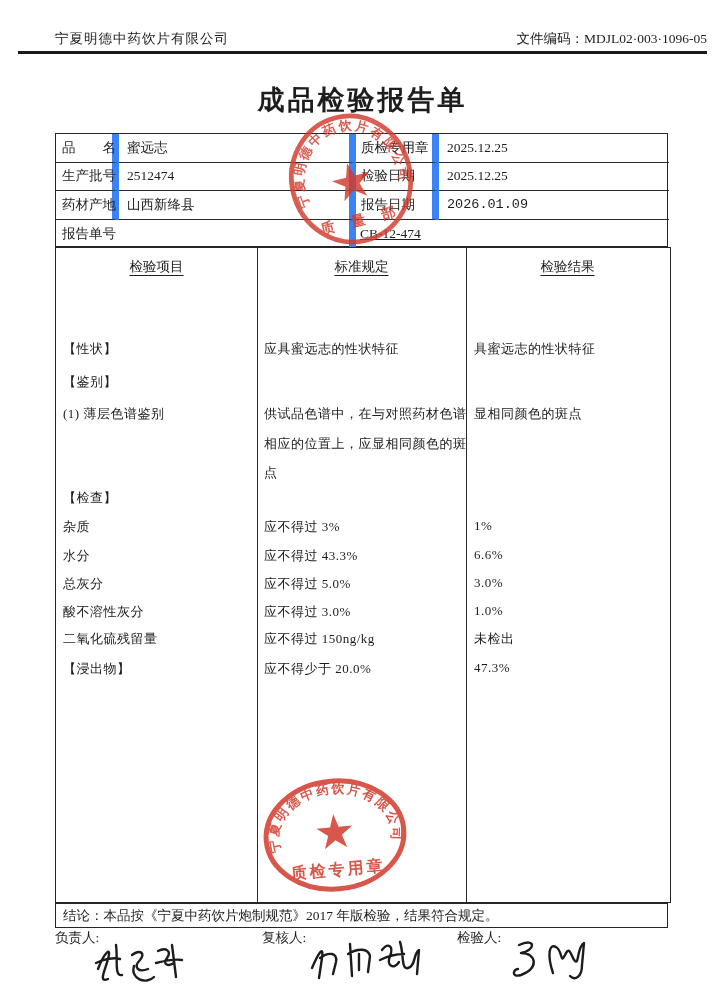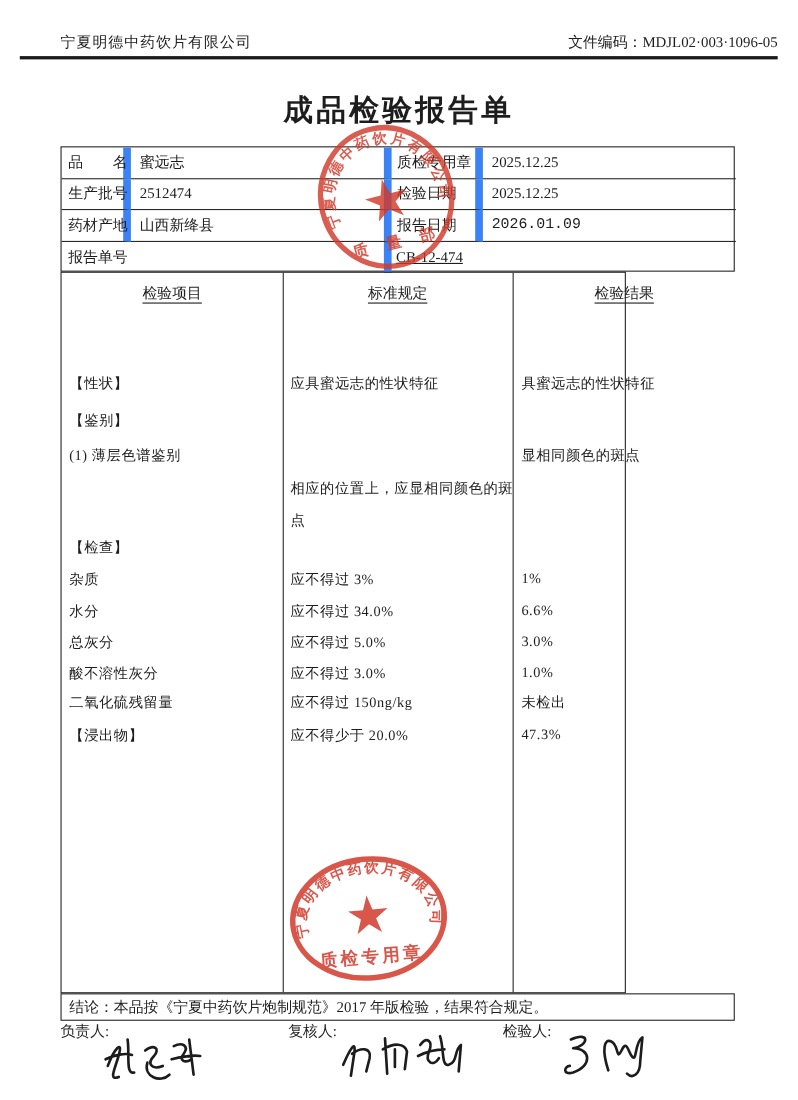--- a/index.html
+++ b/index.html
@@ -22,21 +22,21 @@
              font-size:13.5px;white-space:nowrap;overflow:visible;}
   .bdr{border-right:7px solid #3b82f6;}
   .bdb{border-bottom:1px solid #2a2a2a;}
   .c0{left:0;width:63px;padding-left:6px;}
   .c1{left:63px;width:237px;padding-left:8px;}
   .c2{left:300px;width:83px;padding-left:5px;}
   .c3{left:383px;width:230px;padding-left:8px;}
   .cA{left:0;width:300px;padding-left:6px;}
   .cB{left:298px;width:313px;padding-left:6px;text-decoration:underline;}
   
-  .main-table{left:55px;top:247px;width:514px;height:656px;border:1.5px solid #262626;box-sizing:border-box;}
+  .main-table{left:55px;top:247px;width:616px;height:656px;border:1.5px solid #262626;box-sizing:border-box;}
   .vline{position:absolute;top:0;width:1px;height:100%;background:#2a2a2a;}
   .v1{left:201px;}.v2{left:410px;}
   .col-head{position:absolute;top:10px;font-size:13.5px;text-align:center;}
   .col-head span{text-decoration:underline;text-underline-offset:4px;}
   .ch0{left:0;width:201px;}.ch1{left:201px;width:209px;}.ch2{left:410px;width:203px;}
   .tline{position:absolute;font-size:13px;white-space:nowrap;letter-spacing:0.5px;}
   
   .conclusion-box{left:55px;top:903px;width:613px;height:25px;border:1.5px solid #262626;box-sizing:border-box;
                   display:flex;align-items:center;padding-left:7px;font-size:13.5px;white-space:nowrap;}
   .signer{position:absolute;top:929px;font-size:13.5px;}
@@ -87,29 +87,30 @@
   <div class="vline v2"></div>
   <div class="col-head ch0"><span>检验项目</span></div>
   <div class="col-head ch1"><span>标准规定</span></div>
   <div class="col-head ch2"><span>检验结果</span></div>
   <div style="position:absolute;left:0;top:0;width:100%;height:100%;margin-top:38px;">
       <div class="tline" style="left: 7px; top: 54px;">【性状】</div>
       <div class="tline" style="left: 208px; top: 54px;">应具蜜远志的性状特征</div>
       <div class="tline" style="left: 418px; top: 54px;">具蜜远志的性状特征</div>
       <div class="tline" style="left: 7px; top: 87px;">【鉴别】</div>
       <div class="tline" style="left: 7px; top: 119px;">(1) 薄层色谱鉴别</div>
+      <div class="tline" style="left: 208px; top: 119px;">供试品色谱中，在与对照药材色谱</div>
       <div class="tline" style="left: 418px; top: 119px;">显相同颜色的斑点</div>
       <div class="tline" style="left: 208px; top: 149px;">相应的位置上，应显相同颜色的斑</div>
       <div class="tline" style="left: 208px; top: 178px;">点</div>
       <div class="tline" style="left: 7px; top: 203px;">【检查】</div>
       <div class="tline" style="left: 7px; top: 232px;">杂质</div>
       <div class="tline" style="left: 208px; top: 232px;">应不得过 3%</div>
       <div class="tline" style="left: 418px; top: 232px;">1%</div>
       <div class="tline" style="left: 7px; top: 261px;">水分</div>
-      <div class="tline" style="left: 208px; top: 261px;">应不得过 34.0%</div>
+      <div class="tline" style="left: 208px; top: 261px;">应不得过 43.3%</div>
       <div class="tline" style="left: 418px; top: 261px;">6.6%</div>
       <div class="tline" style="left: 7px; top: 289px;">总灰分</div>
       <div class="tline" style="left: 208px; top: 289px;">应不得过 5.0%</div>
       <div class="tline" style="left: 418px; top: 289px;">3.0%</div>
       <div class="tline" style="left: 7px; top: 317px;">酸不溶性灰分</div>
       <div class="tline" style="left: 208px; top: 317px;">应不得过 3.0%</div>
       <div class="tline" style="left: 418px; top: 317px;">1.0%</div>
       <div class="tline" style="left: 7px; top: 344px;">二氧化硫残留量</div>
       <div class="tline" style="left: 208px; top: 344px;">应不得过 150ng/kg</div>
       <div class="tline" style="left: 418px; top: 344px;">未检出</div>

